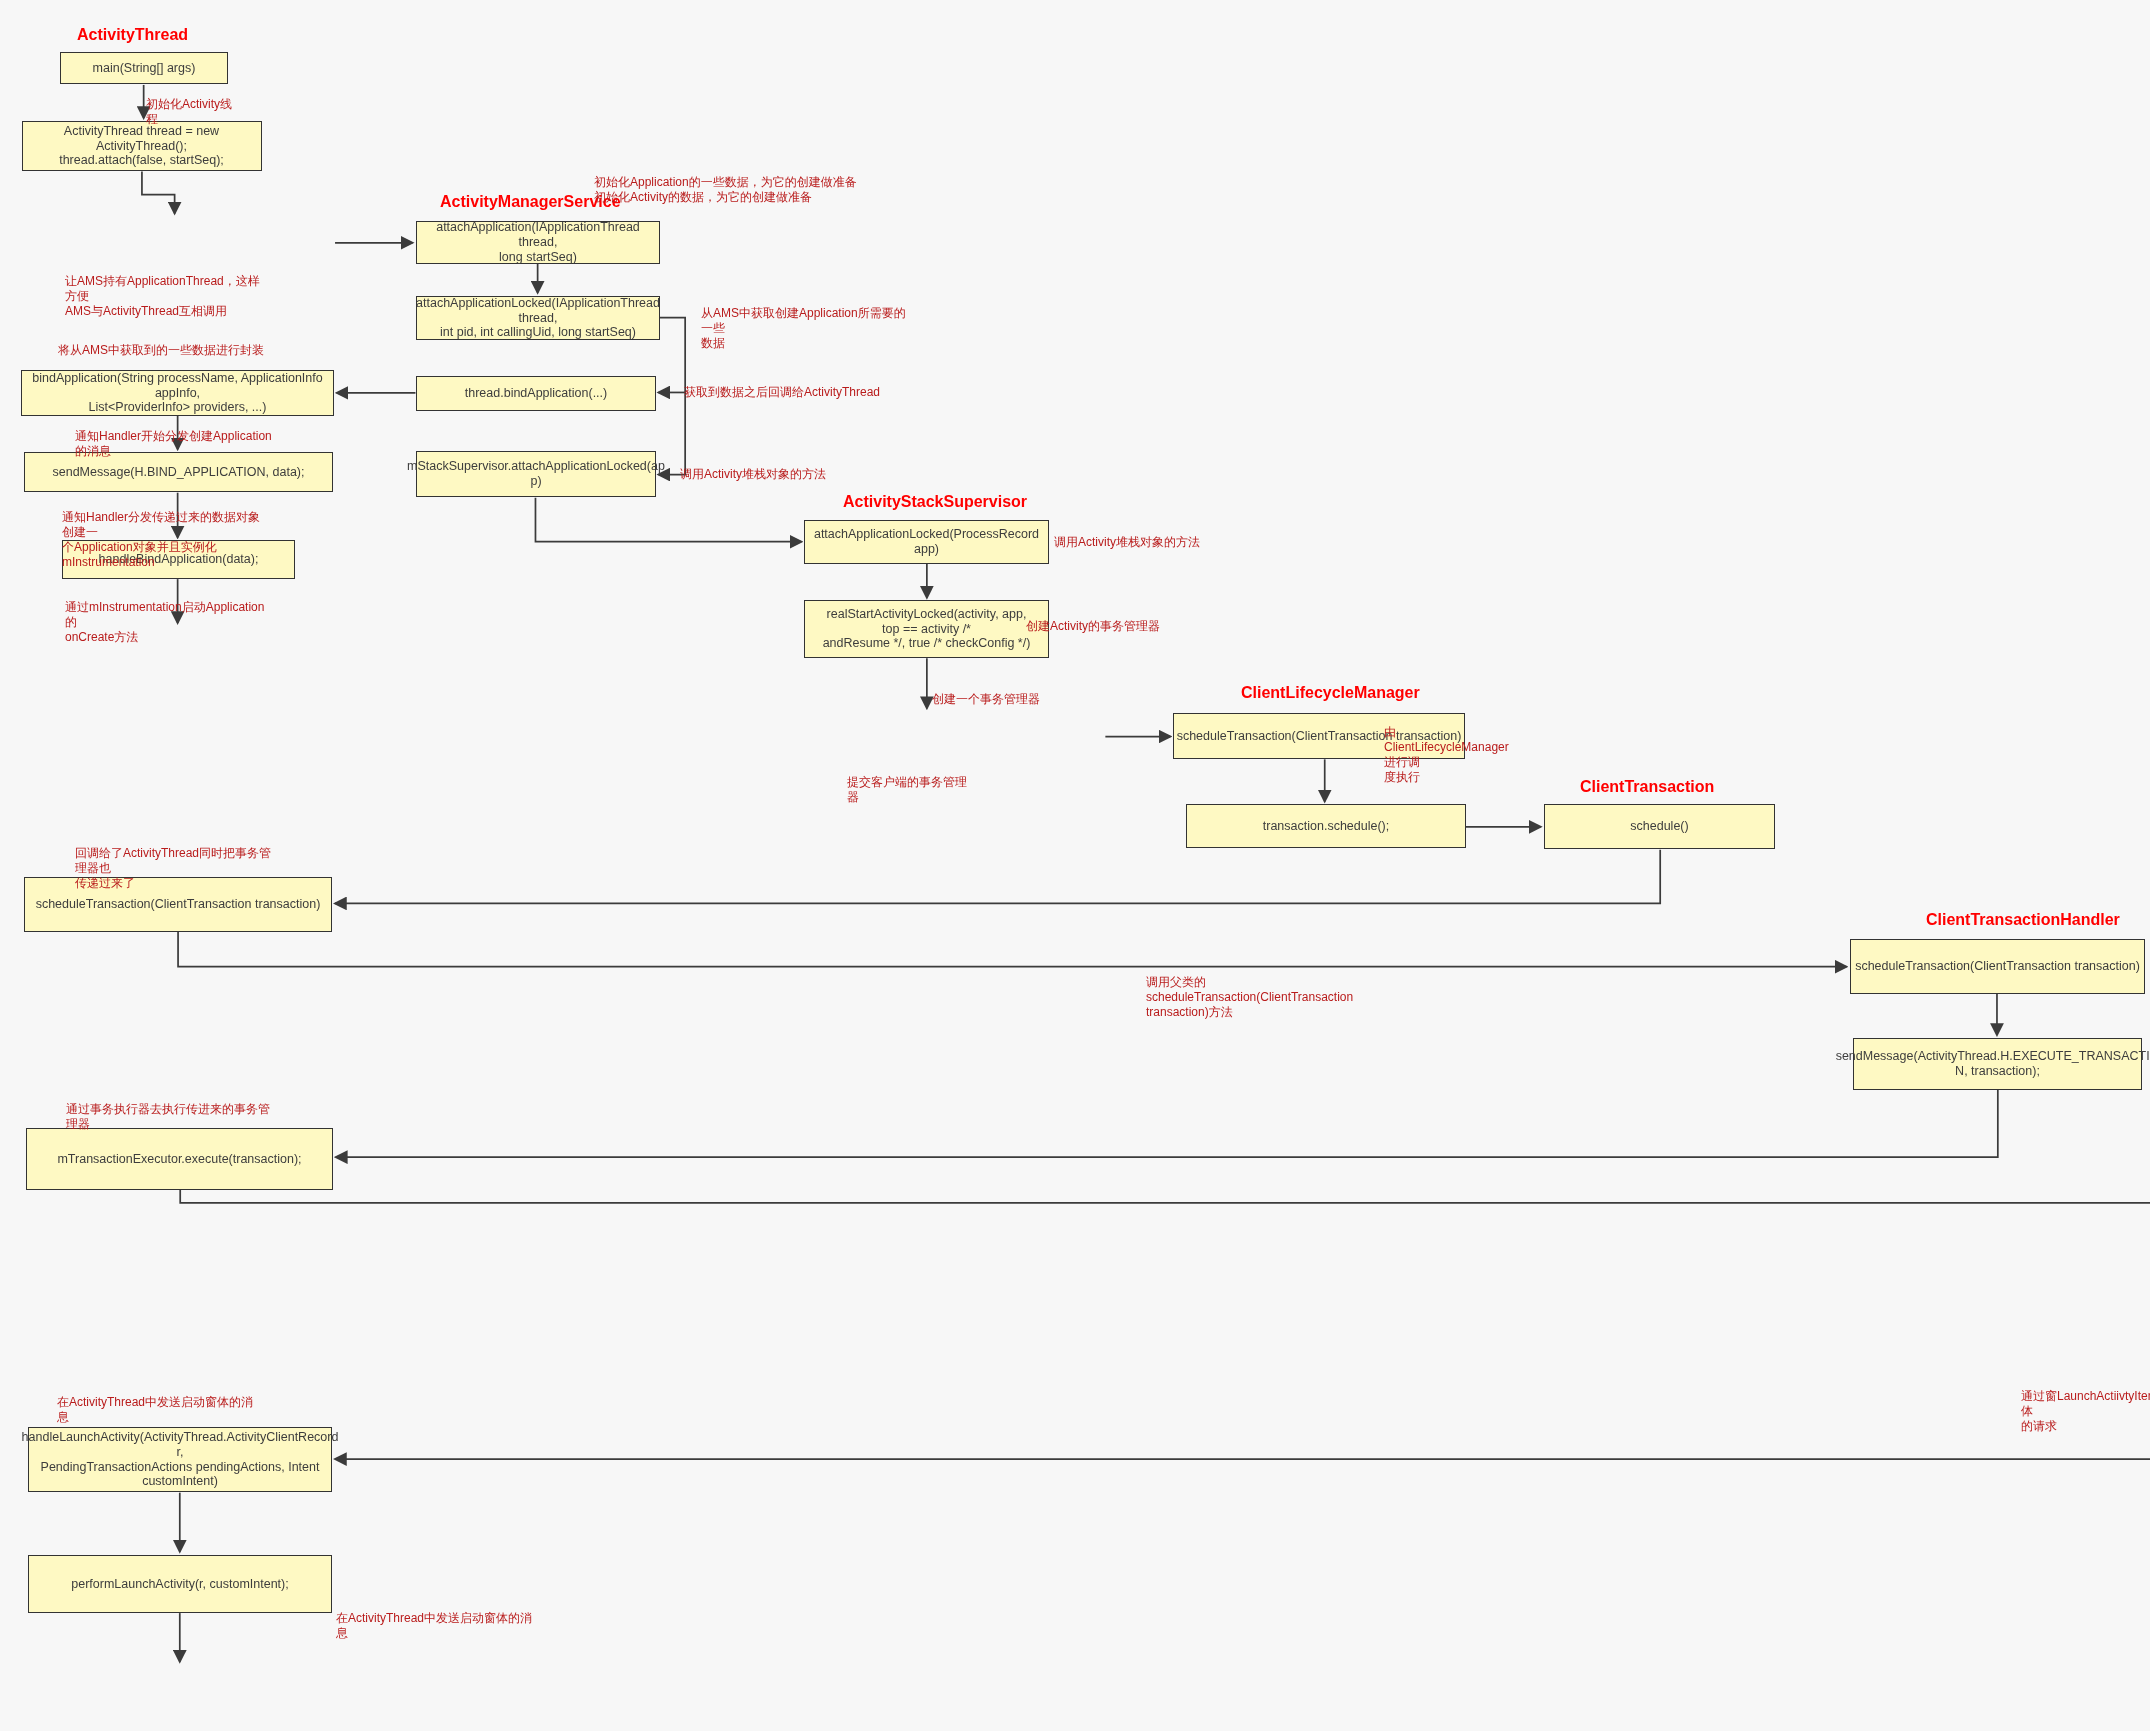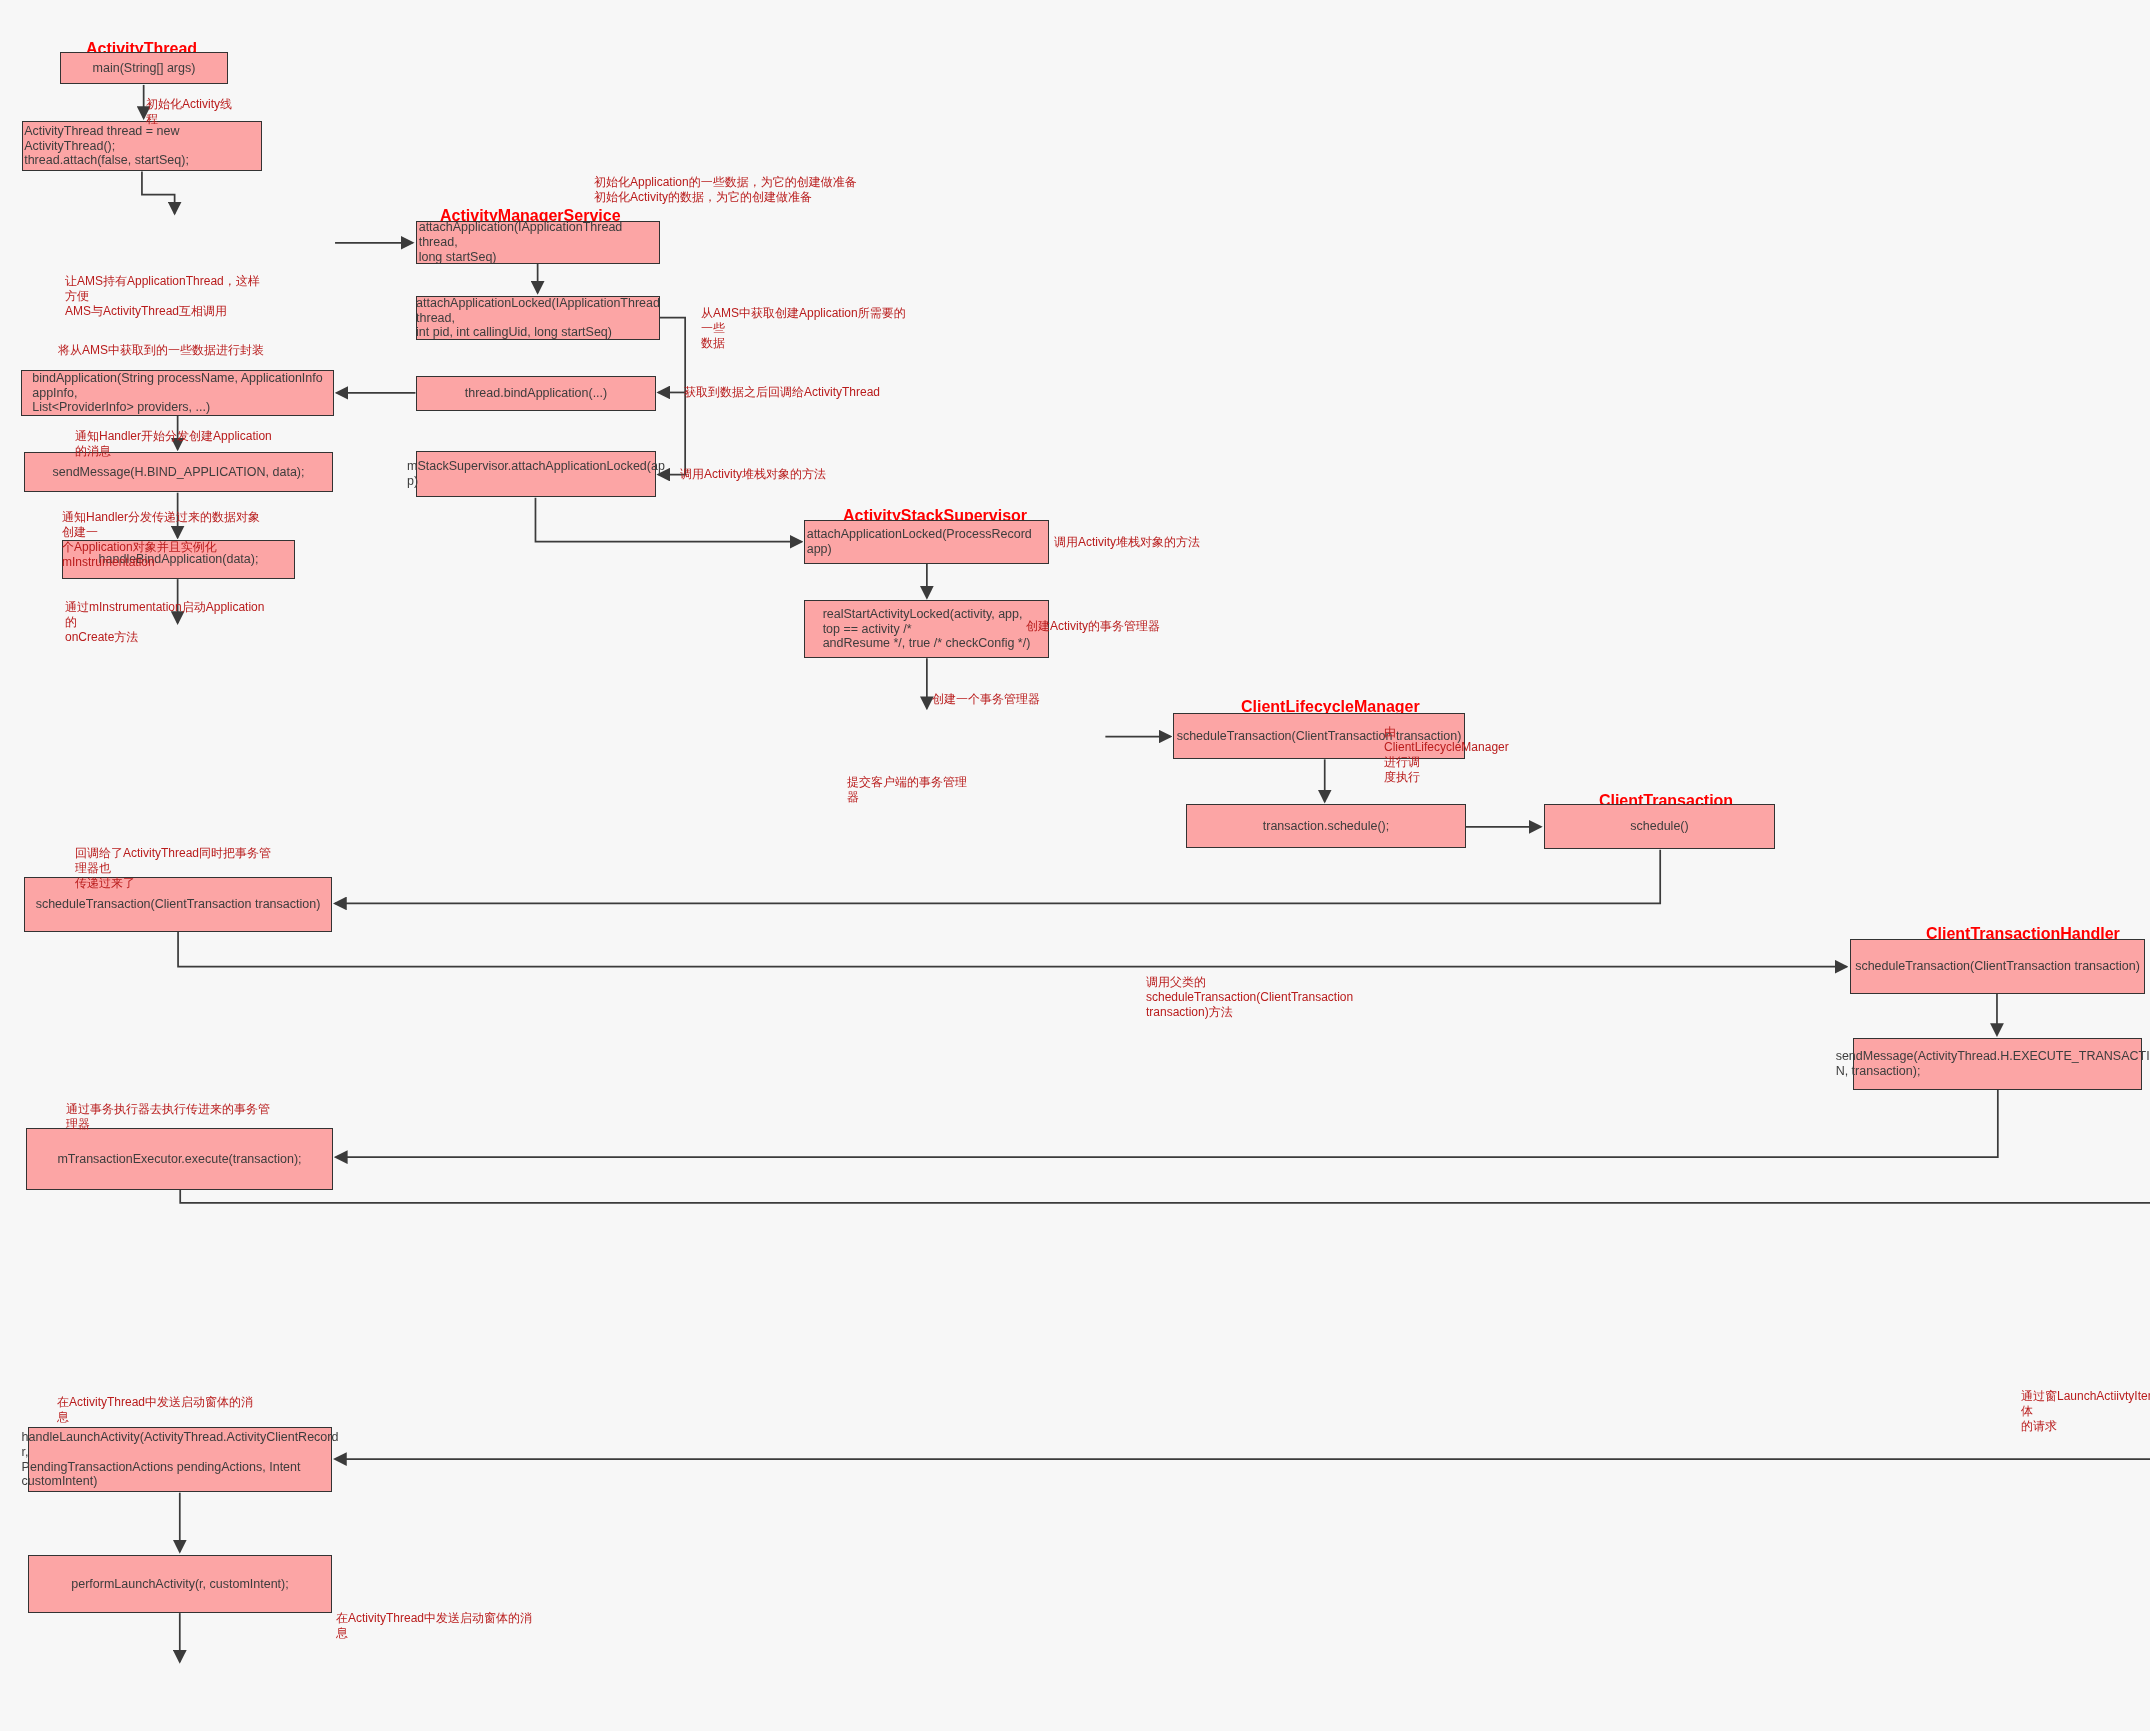--- a/index.html
+++ b/index.html
@@ -1,23 +1,23 @@
 <!DOCTYPE html>
 <html style="font-size:6.9px"><head>
 <meta charset="utf-8">
 <style>
   html,body{margin:0;padding:0;background:#f7f7f7;}
   #canvas{position:relative;width:2889px;height:1732px;background:#f7f7f7;overflow:hidden;
           font-family:"Liberation Sans",sans-serif;}
   #wires{position:absolute;left:0;top:0;width:2889px;height:1732px;}
-  .node{position:absolute;box-sizing:border-box;background:#fca5a5;border:1.7px solid #333333;
-        display:flex;align-items:center;justify-content:center;
+  .node{position:absolute;box-sizing:border-box;background:#fef9c3;border:1.7px solid #333333;
+        display:flex;align-items:center;justify-content:center;text-align:center;
         white-space:pre-line;color:#3d3d3d;font-size:12.5px;line-height:1.18;padding:1.7px;}
-  .title{position:absolute;color:#ff0000;font-weight:bold;font-size:16px;text-align:center;
-         white-space:nowrap;margin-top:14px;}
+  .title{position:absolute;color:#ff0000;font-weight:bold;font-size:16px;text-align:left;
+         white-space:nowrap;}
   .lbl{position:absolute;color:#b91c1c;font-size:12px;line-height:1.25;text-align:left;
        white-space:pre-line;}
 </style>
 </head>
 <body>
 
 <div id="canvas">
 
   <svg id="wires" viewBox="0 0 6717 4026">
     <defs>

